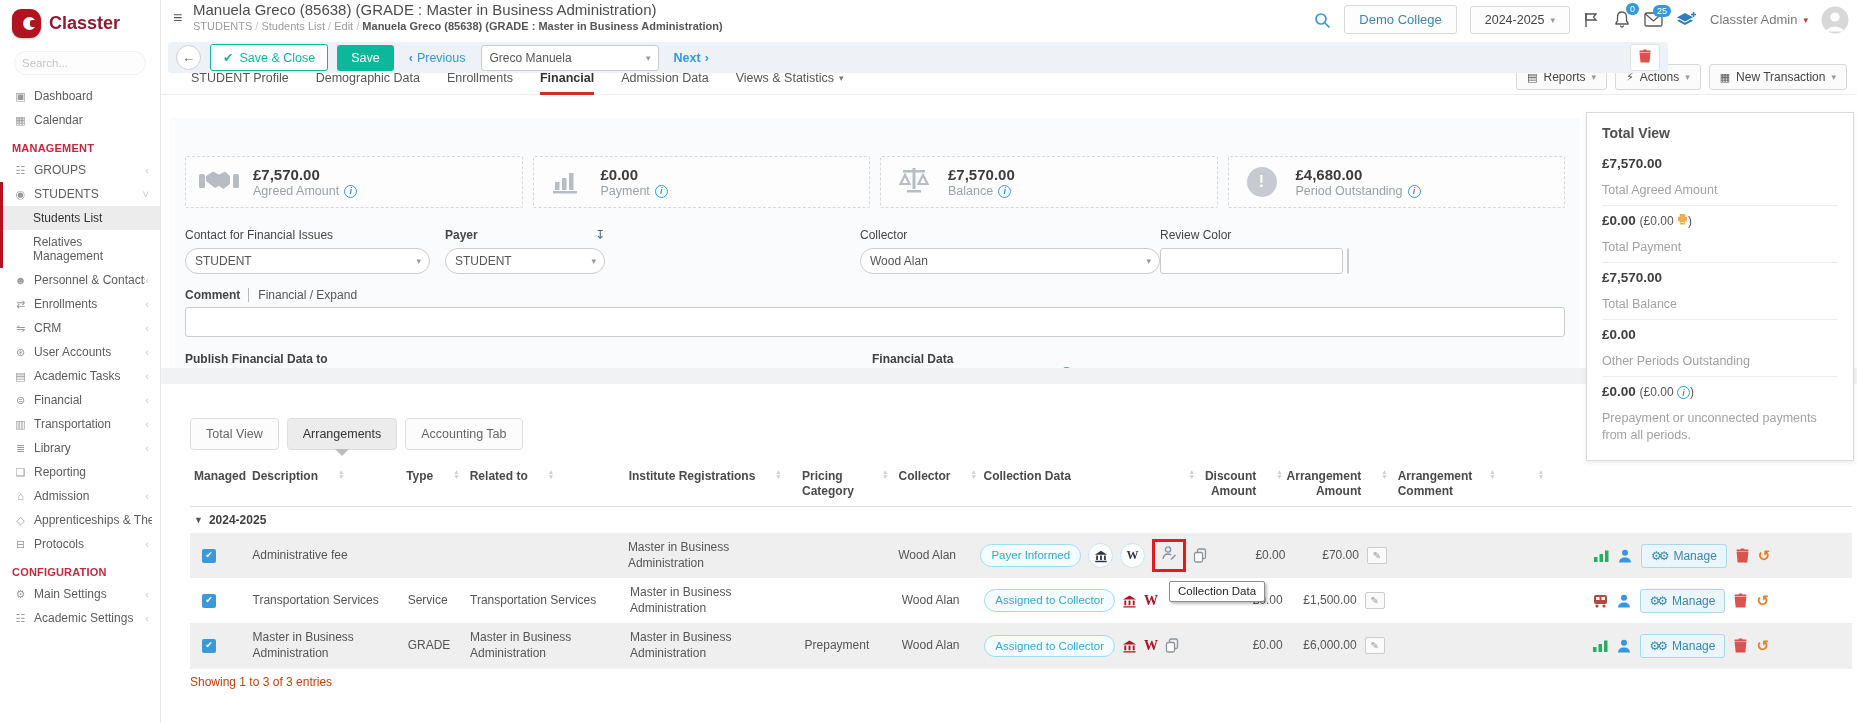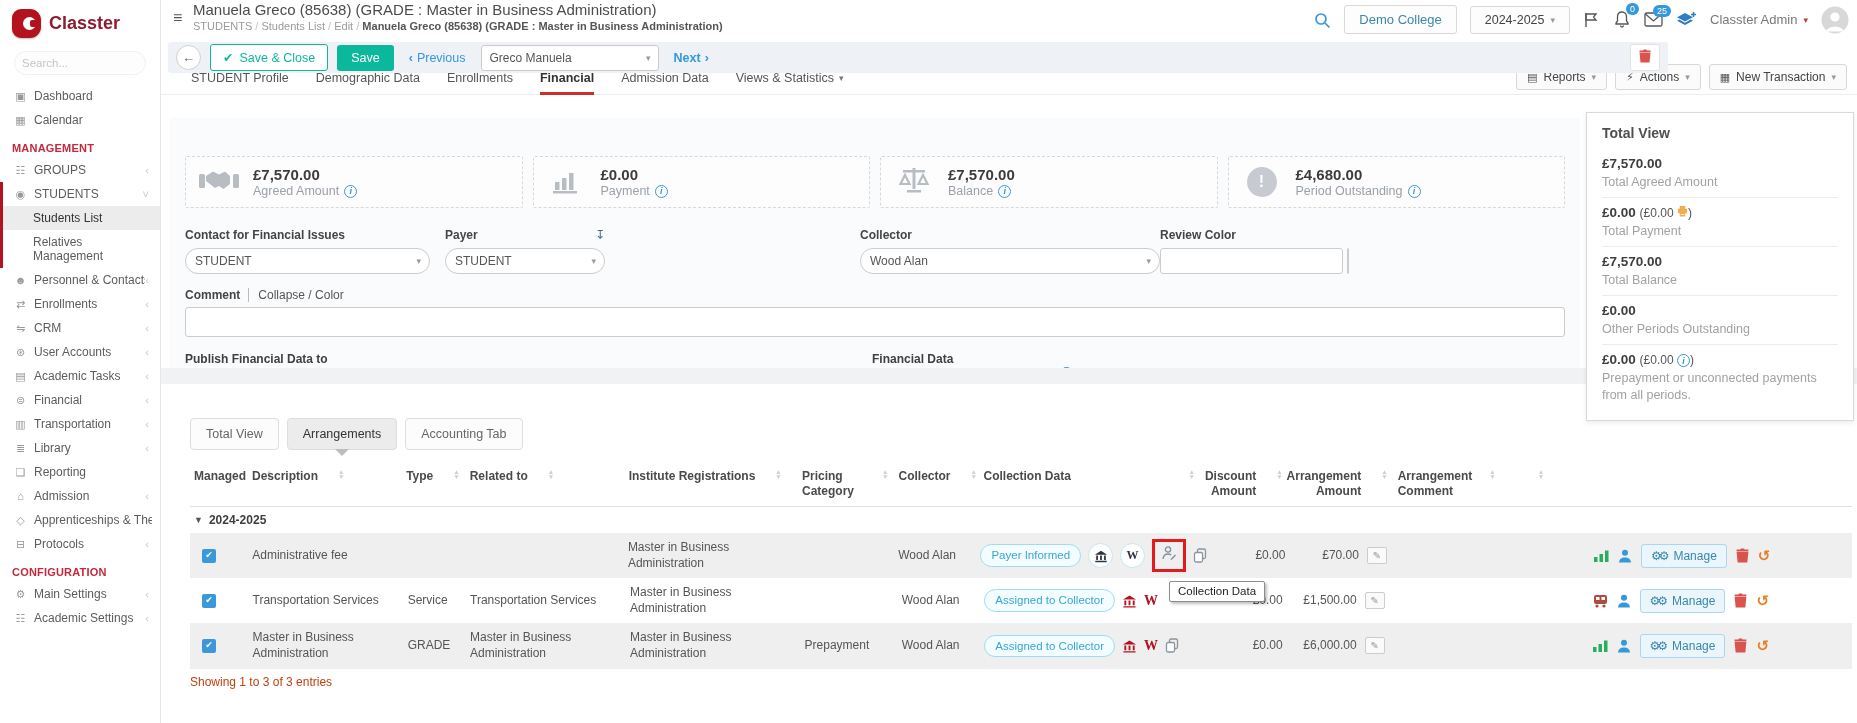--- a/index.html
+++ b/index.html
@@ -65,21 +65,21 @@
 
 .upper{position:absolute;left:170px;top:118px;width:1410px;height:250px;background:#fafbfc;padding:38px 15px 0}
 .cards-row{display:flex;gap:10px}
 .card{flex:1;border:1px dashed #d8d8d8;background:#fdfdfe;border-radius:2px;padding:7px 12px;display:flex;align-items:center;gap:13px;height:52px}
 .card-icon{width:42px;text-align:center;flex:none}
 .card-value{font-size:15px;font-weight:700;color:#3c3c3c}
 .card-label{font-size:12.5px;color:#9aa1a8;margin-top:1px;display:flex;align-items:center;gap:5px}
 .inf{display:inline-flex;width:13px;height:13px;border-radius:50%;border:1px solid #3598dc;color:#3598dc;font-size:9px;align-items:center;justify-content:center;font-style:italic;font-weight:700}
 .excl{display:inline-flex;width:30px;height:30px;border-radius:50%;background:#c7cbd1;color:#fff;font-weight:700;font-size:16px;align-items:center;justify-content:center}
 .form-row{display:flex;margin-top:20px}
-.fld label{display:block;font-weight:700;color:#454545;margin-bottom:6px;font-size:12px}
+.fld label{display:block;font-weight:400;color:#454545;margin-bottom:6px;font-size:12px}
 .fld .lblrow{display:flex;justify-content:space-between;font-weight:700;color:#454545;margin-bottom:6px}
 .payer-ic{color:#46688c;font-weight:400;cursor:pointer}
 .fsel{height:26px;border:1px solid #ccc;border-radius:13px;background:#fff;display:flex;align-items:center;padding:12px 9px;color:#555;position:relative;cursor:pointer}
 .fsel .scaret{position:absolute;right:8px;font-size:9px;color:#999;font-style:normal}
 .w245{width:245px}.w160{width:160px;margin-left:15px}.w300{width:300px;margin-left:255px}.w145{width:170px;margin-left:0}
 .rc-row{display:flex}
 .rc-input{flex:1;height:26px;border:1px solid #ccc;border-radius:3px;background:#fff;outline:none}
 .rc-swatch{width:22px;height:26px;border:1px solid #ccc;border-radius:3px;background:#fff;margin-left:4px;cursor:pointer}
 .comment-row{margin-top:14px}
 .comment-lbls{display:flex;align-items:center;gap:8px;margin-bottom:5px}
@@ -95,21 +95,21 @@
 .pct{display:inline-flex;width:13px;height:13px;border-radius:50%;border:1px solid #3a87c8;font-size:8px;align-items:center;justify-content:center}
 .divider{position:absolute;left:161px;top:368px;width:1696px;height:16px;background:#f0f2f4}
 
 .tv-panel{position:absolute;top:112px;right:3px;width:268px;background:#fff;border:1px solid #d9d9d9;box-shadow:0 2px 5px rgba(0,0,0,.08);z-index:9;padding:12px 15px 10px}
 .tv-title{font-size:14px;font-weight:700;color:#4f4f4f;margin-bottom:8px}
 .tv-item{padding:7px 0 6px}
 .tv-item+.tv-item{border-top:1px solid #ededed}
 .tv-amt{font-size:13.5px;color:#3e3e3e}
 .tv-amt b{font-weight:700}
 .tv-sub{font-weight:400;color:#555;font-size:12px}
-.tv-lbl{font-size:12.5px;color:#a2a2a2;margin-top:3px;line-height:1.35}
+.tv-lbl{font-size:12.5px;color:#a2a2a2;margin-top:11px;line-height:1.35}
 
 .lower{position:absolute;left:161px;top:384px;width:1696px;bottom:0;background:#fff;padding:34px 0 0 29px}
 .seg-tabs{display:flex;gap:8px}
 .seg-btn{border:1px solid #ddd;background:#fcfcfc;color:#666;border-radius:4px;padding:8px 15px;font-size:12.5px;cursor:pointer;font-family:inherit;position:relative}
 .seg-btn.active{background:#ececec;color:#333}
 .seg-btn.active::after{content:"";position:absolute;bottom:-7px;left:50%;margin-left:-7px;border:7px solid transparent;border-top-color:#bdbdbd;border-bottom:none}
 .tbl{margin-top:15px;width:1662px}
 .thead{display:flex;border-bottom:1px solid #e0e0e0}
 .th{display:flex;gap:20px;padding:4px 6px 7px 4px;font-weight:700;color:#4a4a4a;line-height:1.25}
 .sort{display:inline-flex;flex-direction:column;line-height:5px;font-size:6.5px;color:#cfcfcf;margin-bottom:2px;cursor:pointer}
@@ -468,21 +468,21 @@
         <div class="rc-row">
             <input class="rc-input" style="">
             <div class="rc-swatch"></div>
           </div>
         </div>
     </div>
 
     <div class="comment-row">
       <div class="comment-lbls">
           <b>Comment</b>
-          <span class="collapse-link">Collapse / Color</span>
+          <span class="collapse-link">Financial / Expand</span>
         </div>
       <textarea class="comment-box" style=""></textarea>
     </div>
 
     <div class="pub-row">
       <div class="pub-col">
         <div class="pub-title">Publish Financial Data to</div>
         <div class="blue-links">
           <span class="blink">
               <span class="bic">☑</span>

